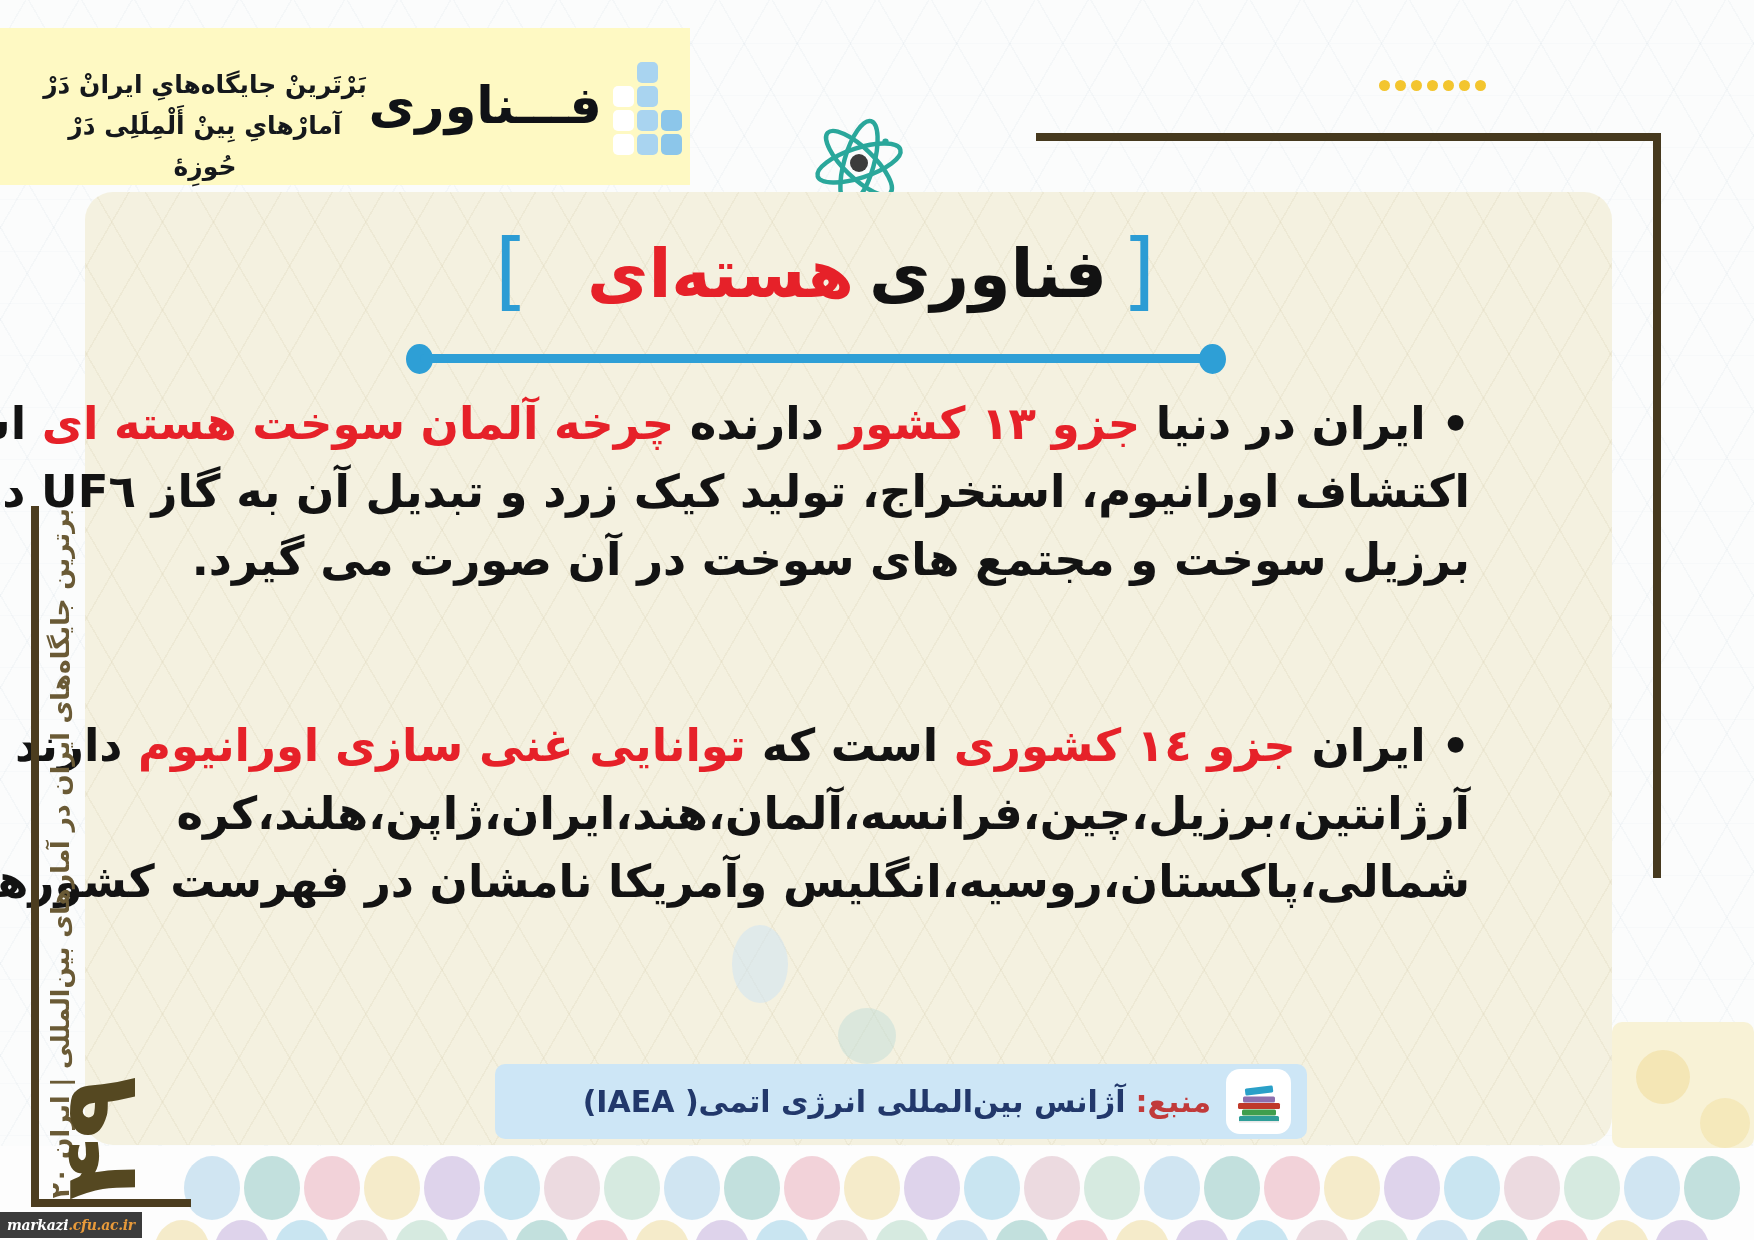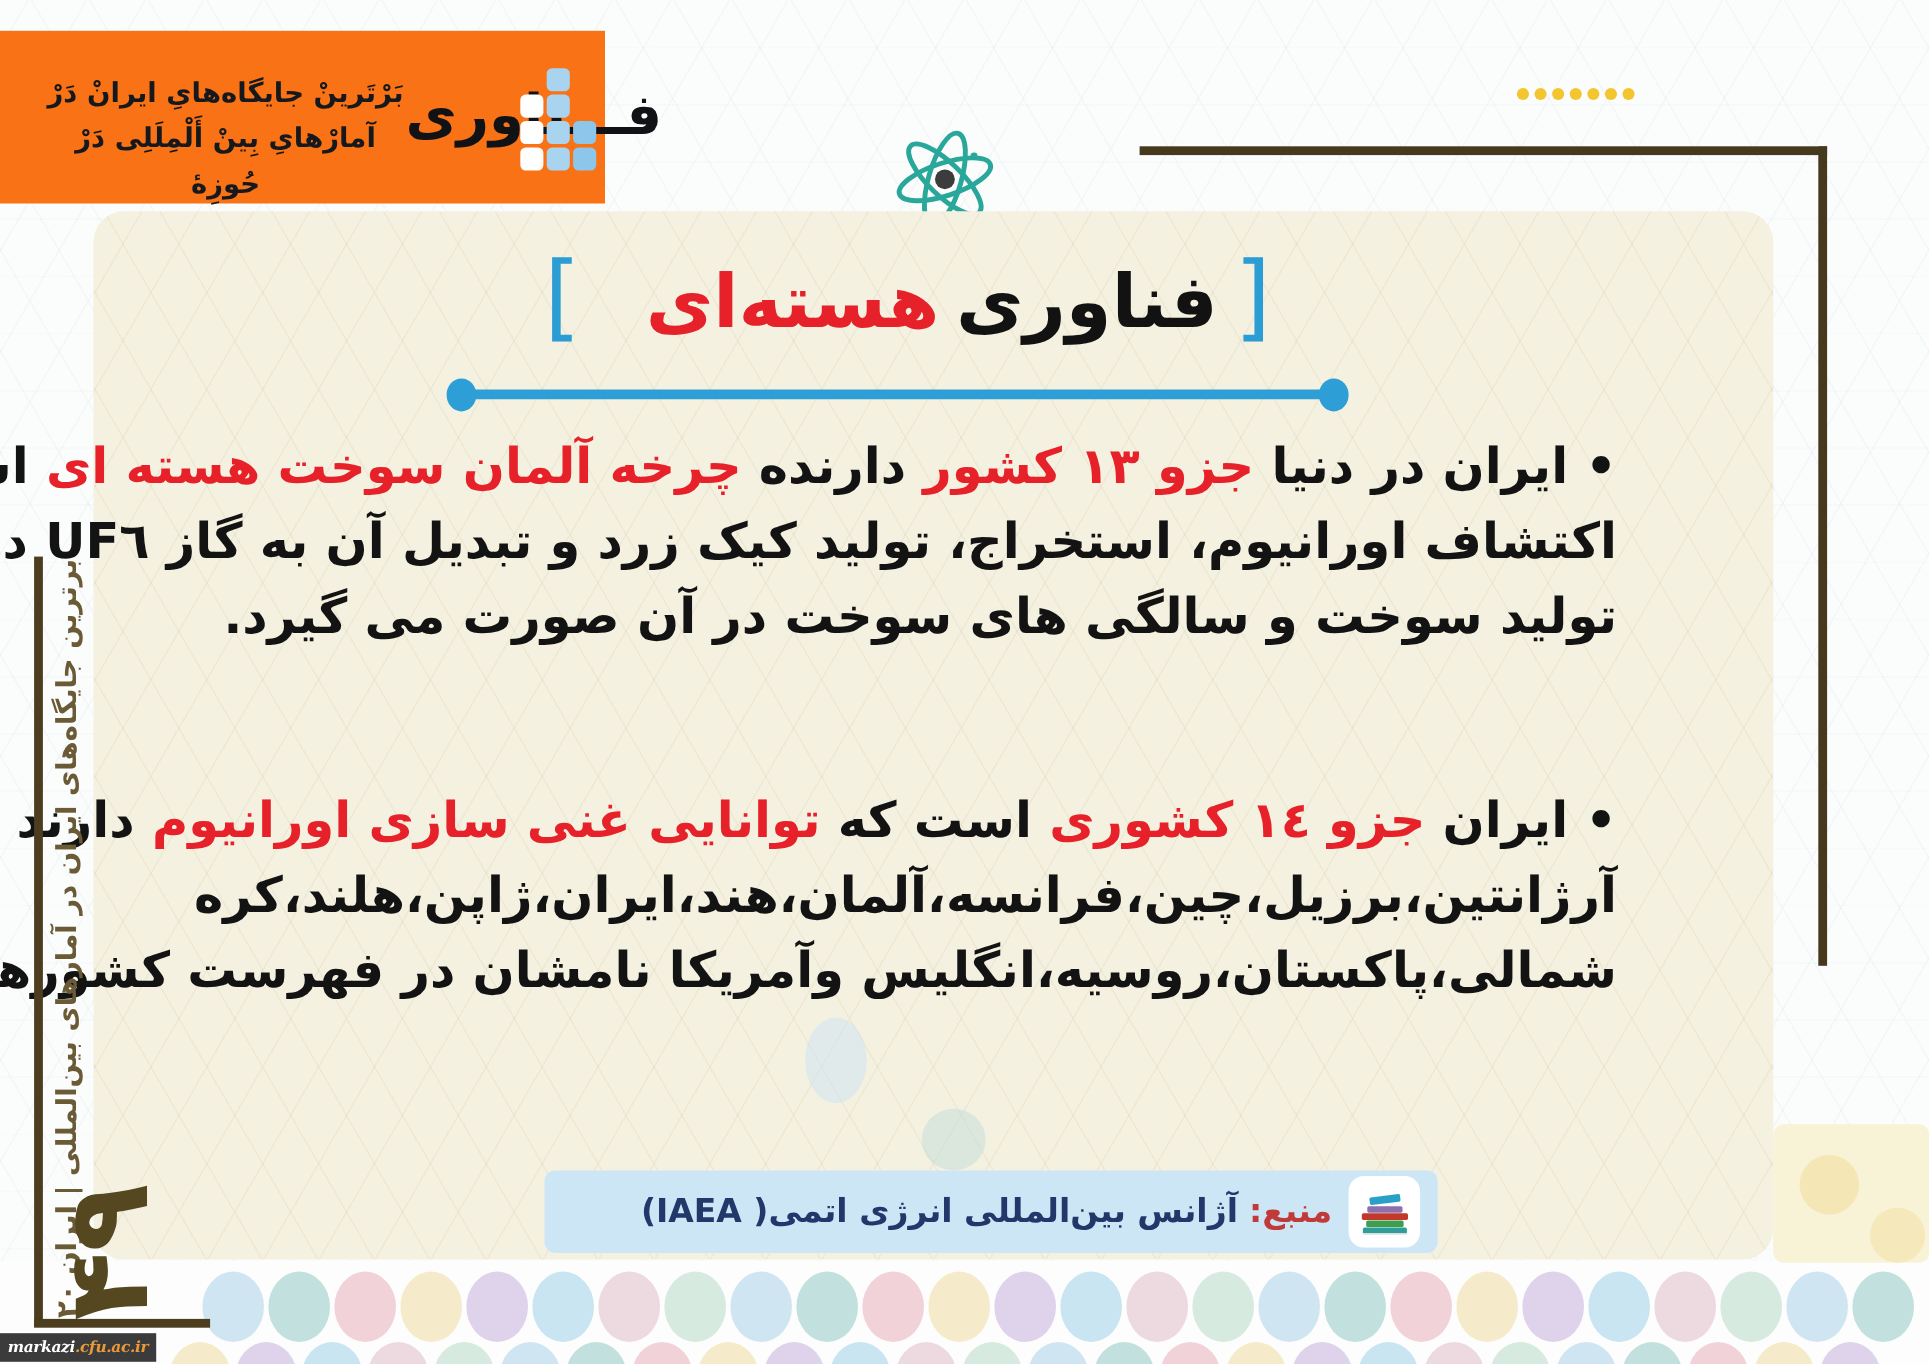--- a/index.html
+++ b/index.html
@@ -5,21 +5,21 @@
   html,body{margin:0;padding:0;}
   body{width:1754px;height:1240px;position:relative;overflow:hidden;
        background:#fbfcfc;font-family:"DejaVu Sans",sans-serif;}
   .abs{position:absolute;}
   
   .bg-pattern{position:absolute;inset:0;z-index:0;pointer-events:none;background:
     repeating-linear-gradient(60deg, rgba(185,202,214,.10) 0 1.5px, transparent 1.5px 46px),
     repeating-linear-gradient(-60deg, rgba(185,202,214,.10) 0 1.5px, transparent 1.5px 46px),
     repeating-linear-gradient(0deg, rgba(185,202,214,.06) 0 1.5px, transparent 1.5px 52px);}
   
-  .banner{left:0;top:28px;width:550px;height:157px;background:#f97316;z-index:3;}
+  .banner{left:0;top:28px;width:690px;height:157px;background:#fef9c3;z-index:3;}
   .banner-small{left:40px;top:36px;width:330px;text-align:center;color:#15181c;
     font-size:25px;font-weight:bold;line-height:41px;direction:rtl;}
   .banner-big{left:362px;top:48px;width:240px;color:#101216;
     font-size:51px;font-weight:bold;direction:rtl;white-space:nowrap;}
   .tiles{right:8px;top:34px;display:flex;align-items:flex-end;gap:3px;}
   .tile-col{display:flex;flex-direction:column;gap:3px;}
   .tile{width:21px;height:21px;border-radius:5px;}
   
   .atom{left:806px;top:110px;width:106px;height:106px;z-index:2;}
   
@@ -205,21 +205,21 @@
   <div class="abs div-dot" style="left:1114px;top:152px;"></div>
 
   <div class="abs para" style="top:198px;">
     <div class="bline">
       <span class="seg">• ایران در دنیا </span><span class="seg red">جزو ١٣ کشور</span><span class="seg"> دارنده </span><span class="seg red">چرخه آلمان سوخت هسته ای</span><span class="seg"> است که</span>
     </div>
     <div class="bline">
       <span class="seg">اکتشاف اورانیوم، استخراج، تولید کیک زرد و تبدیل آن به گاز UF٦ در حوزه</span>
     </div>
     <div class="bline">
-      <span class="seg">تولید سوخت و سالگی های سوخت در آن صورت می گیرد.</span>
+      <span class="seg">برزیل سوخت و مجتمع های سوخت در آن صورت می گیرد.</span>
     </div>
   </div>
 
   <div class="abs para" style="top:520px;">
     <div class="bline">
       <span class="seg">• ایران </span><span class="seg red">جزو ١٤ کشوری</span><span class="seg"> است که </span><span class="seg red">توانایی غنی سازی اورانیوم</span><span class="seg"> دارند</span>
     </div>
     <div class="bline">
       <span class="seg">آرژانتین،برزیل،چین،فرانسه،آلمان،هند،ایران،ژاپن،هلند،کره</span>
     </div>

